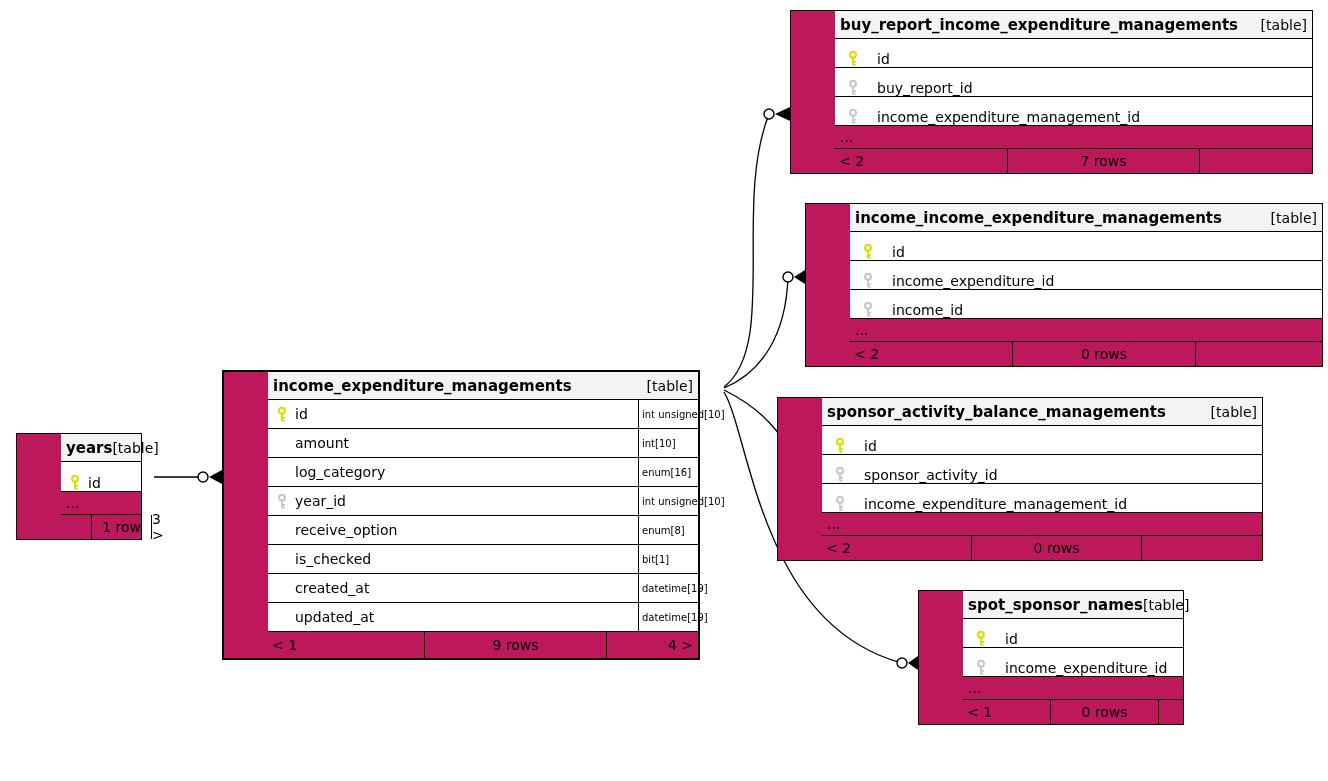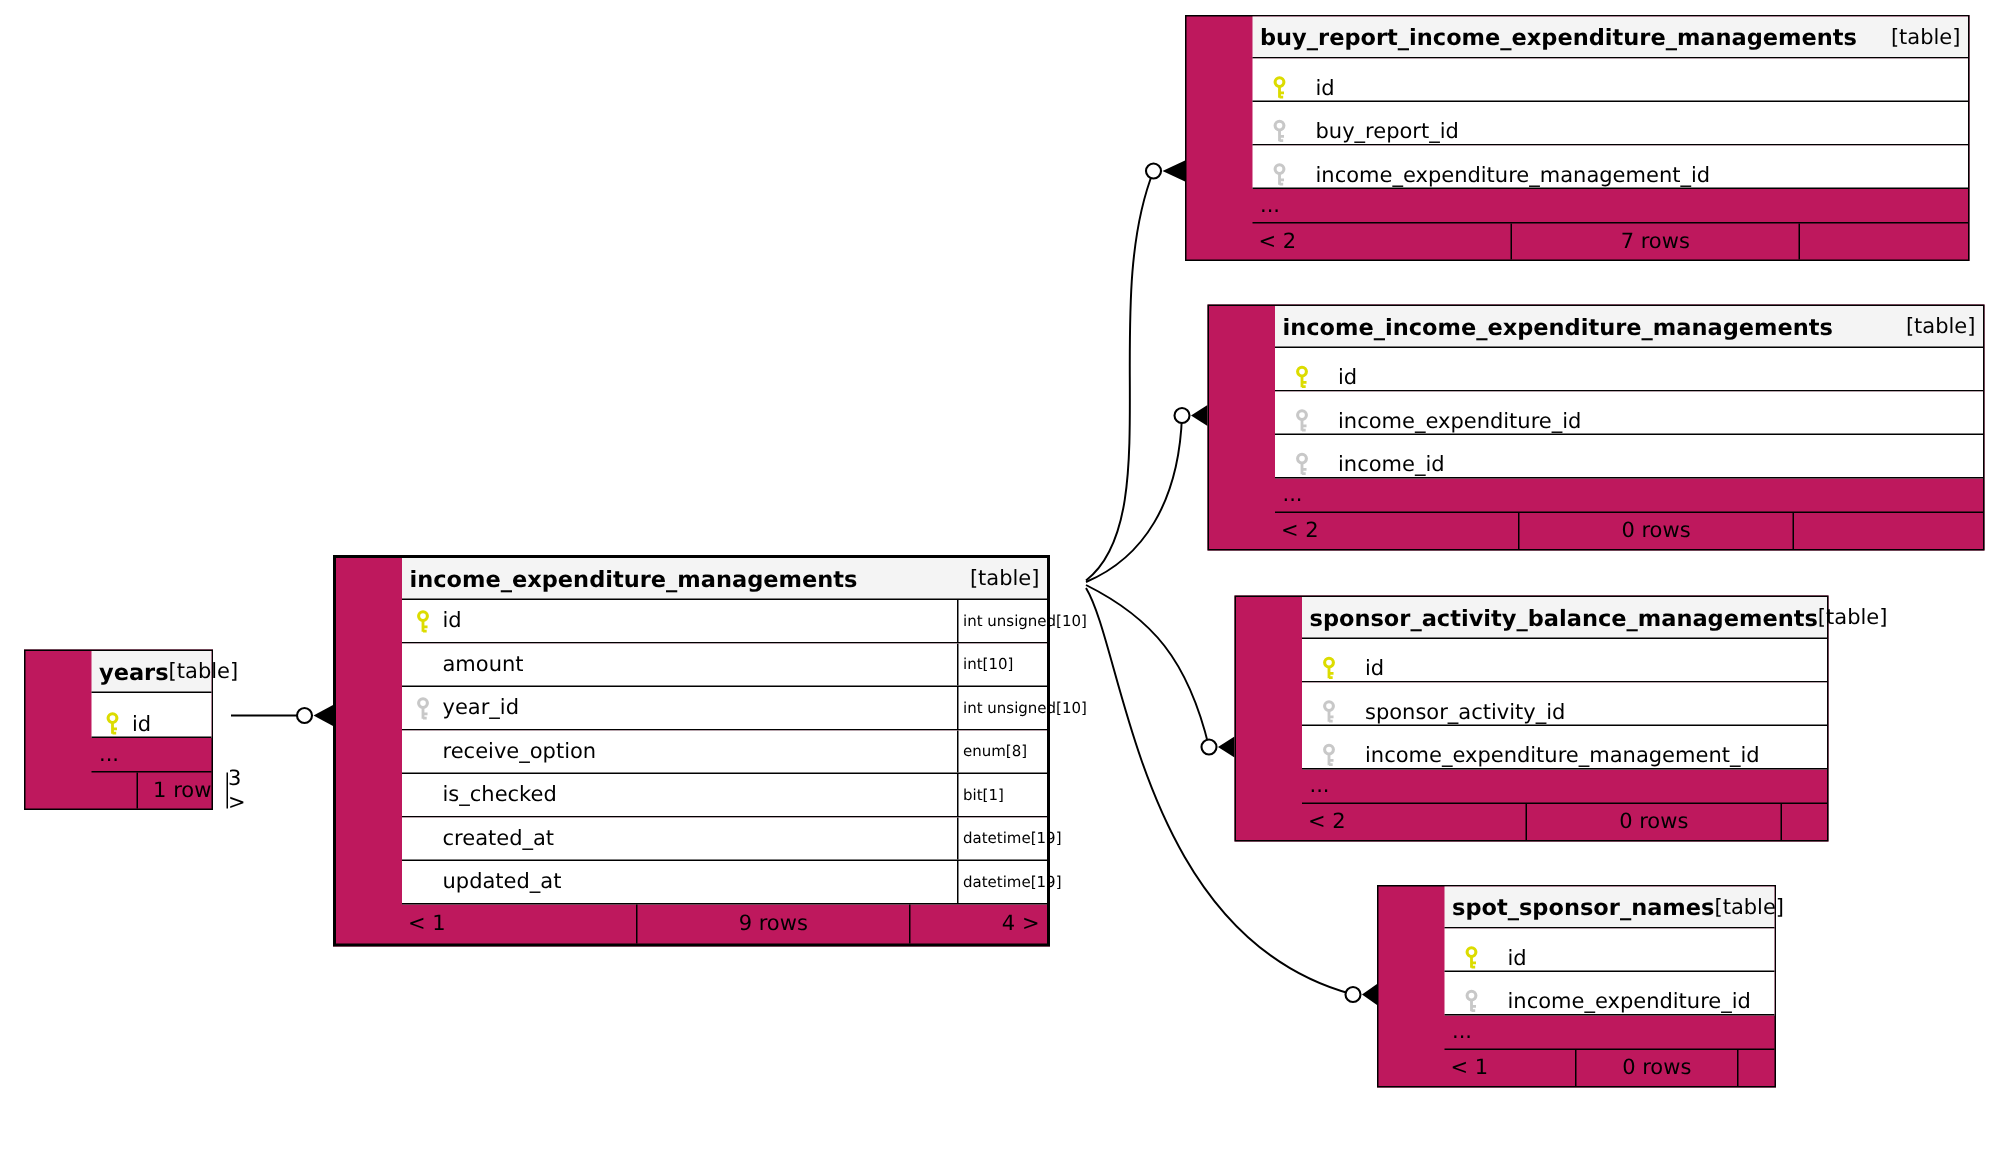--- a/index.html
+++ b/index.html
@@ -119,20 +119,27 @@
     </div>
     <div class="crow">
       <div class="ncell">
           <span class="keyslot"></span>
         <span class="cname">amount</span>
         </div>
       <div class="tcell">int[10]</div>
     </div>
     <div class="crow">
       <div class="ncell">
+          <span class="keyslot"></span>
+        <span class="cname">log_category</span>
+        </div>
+      <div class="tcell">enum[16]</div>
+    </div>
+    <div class="crow">
+      <div class="ncell">
           <svg class="key fk keyslot" viewBox="0 0 12 18">
             <circle cx="6" cy="5" r="3.1" fill="none" stroke-width="2.2"></circle>
             <path d="M6 8 V16 M6 12.6 H9.2 M6 15.6 H8.6" stroke-width="2" fill="none"></path>
           </svg>
         <span class="cname">year_id</span>
         </div>
       <div class="tcell">int unsigned[10]</div>
     </div>
     <div class="crow">
       <div class="ncell">
@@ -234,21 +241,21 @@
     <div class="erow">
       <span>...</span>
     </div>
     <div class="frow">
       <div class="fcell f-l" style="flex:0 0 162px;">&lt; 2</div>
       <div class="fcell f-c" style="flex:0 0 183px;">0 rows</div>
       <div class="fcell f-r" style="flex:1;"></div>
     </div>
   </div>
 
-  <div class="tbl wide" style="left:823px;top:397px;width:396px;">
+  <div class="tbl wide" style="left:777px;top:397px;width:486px;">
     <div class="thead">
       <span class="tname">sponsor_activity_balance_managements</span>
       <span class="badge">[table]</span>
     </div>
     <div class="crow">
       <svg class="key pk keyslot" viewBox="0 0 12 18">
           <circle cx="6" cy="5" r="3.1" fill="none" stroke-width="2.2"></circle>
           <path d="M6 8 V16 M6 12.6 H9.2 M6 15.6 H8.6" stroke-width="2" fill="none"></path>
         </svg>
       <span class="cname">id</span>

